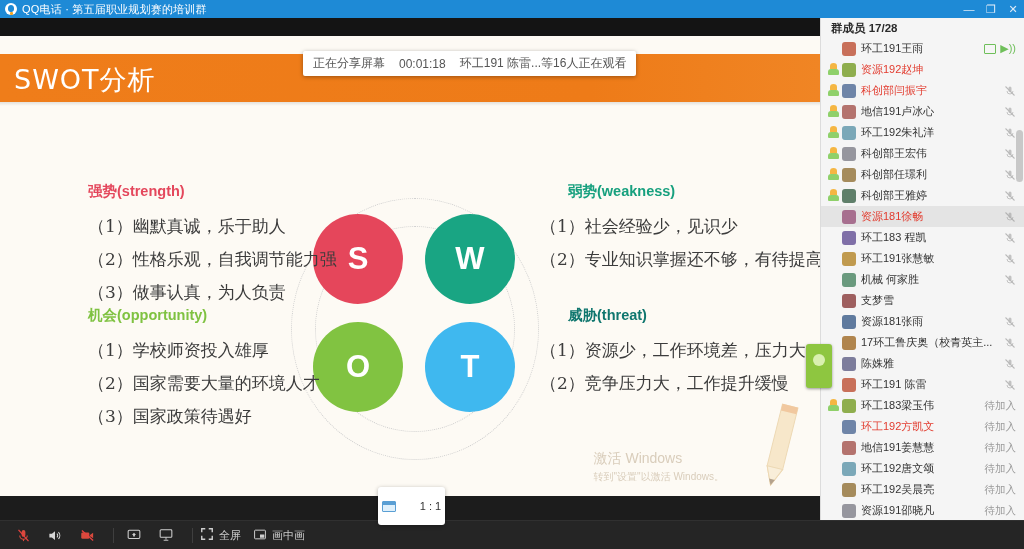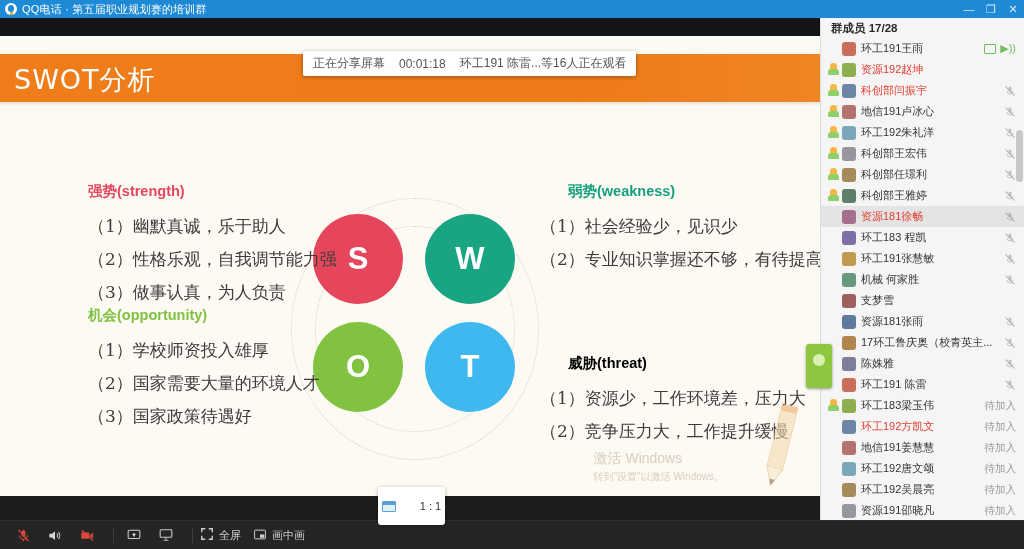--- a/index.html
+++ b/index.html
@@ -67,21 +67,21 @@
   
   .q{ position:absolute; }
   .q h3{ font-size:14.5px; font-weight:bold; margin-bottom:9px; }
   .q p{
     font-size:17px; color:#3c3c3c; line-height:1.95;
     font-family:"DejaVu Serif","Liberation Serif",serif; white-space:nowrap;
   }
   .q-s{ left:88px; top:76px; }   .q-s h3{ color:#e4475c; }
   .q-w{ left:540px; top:76px; }  .q-w h3{ color:#17a07e; margin-left:28px; }
   .q-o{ left:88px; top:200px; }  .q-o h3{ color:#7fc241; }
-  .q-t{ left:540px; top:200px; } .q-t h3{ color:#000000; margin-left:28px;margin-top:48px; }
+  .q-t{ left:540px; top:200px; } .q-t h3{ color:#0f766e; margin-left:28px; }
 
   
   .circles{ position:absolute; left:305px; top:108px; width:220px; height:230px; }
   .dot-ring{
     position:absolute; left:-14px; top:-16px; width:248px; height:262px;
     border:1.6px dotted #cfcfcf; border-radius:50%;
   }
   .dot-ring.r2{ left:10px; top:12px; width:200px; height:206px; border-radius:50%; }
   .circ{
     position:absolute; width:90px;height:90px;border-radius:50%;

